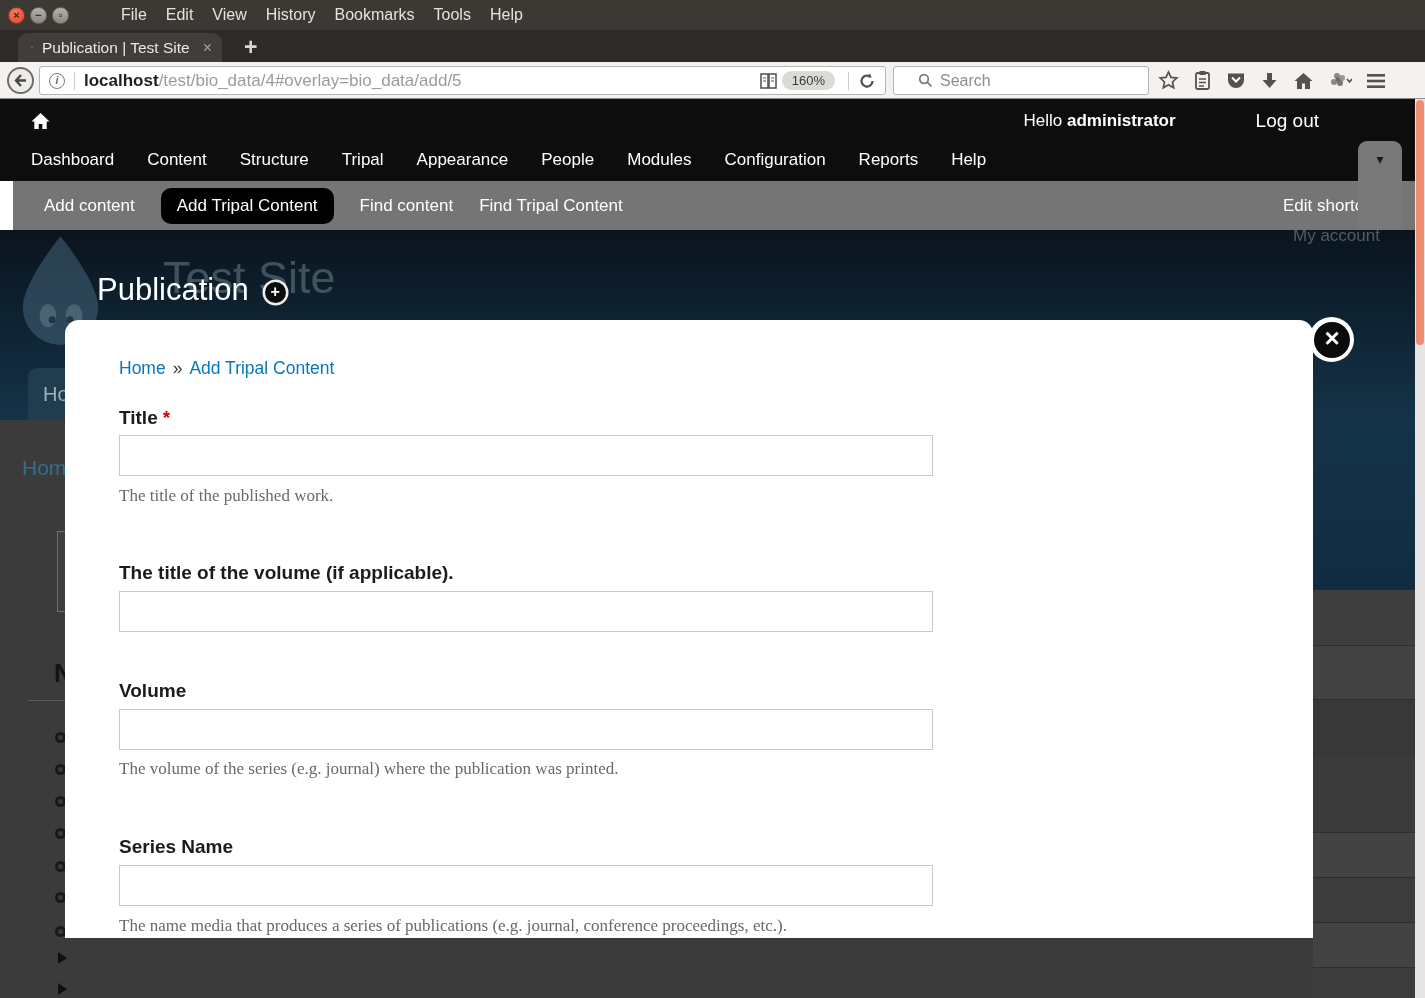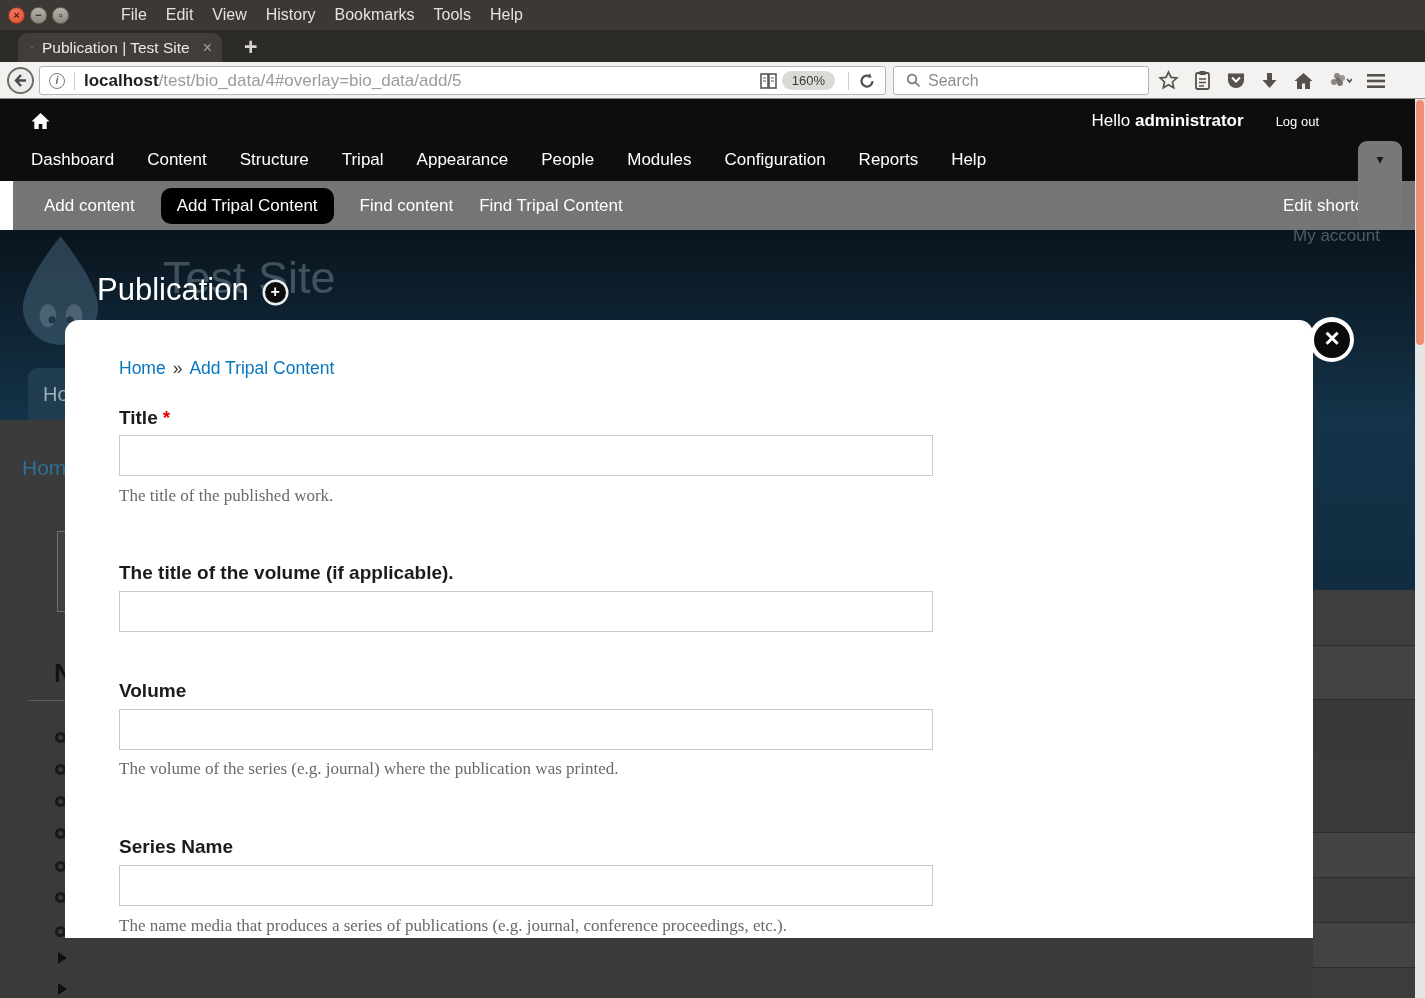--- a/index.html
+++ b/index.html
@@ -25,32 +25,32 @@
   
   .navbar { position:absolute; left:0; top:62px; width:1425px; height:37px; background:#F3F2F0; border-bottom:1px solid #8F8C88; }
   .back-btn { position:absolute; left:7px; top:5px; width:27px; height:27px; border:2px solid #6F6C67; border-radius:50%; display:flex; align-items:center; justify-content:center; background:#EDECEA; }
   .url-field { position:absolute; left:39px; top:4px; width:847px; height:29px; background:#fff; border:1px solid #B7B4B1; border-radius:3px; display:flex; align-items:center; padding:0 9px; }
   .info-badge { width:16px; height:16px; border:1.5px solid #7E7B77; border-radius:50%; color:#6E6B67; font-size:11px; line-height:13px; text-align:center; font-style:italic; font-weight:bold; flex:0 0 auto; }
   .vsep { width:1px; height:18px; background:#CFCDCA; margin:0 9px; flex:0 0 auto; }
   .url-host { color:#1F1F1F; font-weight:bold; font-size:17px; white-space:nowrap; }
   .url-path { color:#9B9B9B; font-size:17px; white-space:nowrap; }
   .url-right { margin-left:auto; display:flex; align-items:center; }
   .zoom-pill { background:#DCDAD7; border-radius:12px; padding:2px 10px; font-size:13px; color:#3B3B3B; margin:0 4px; }
-  .search-field { position:absolute; left:893px; top:4px; width:256px; height:29px; background:#fff; border:1px solid #B7B4B1; border-radius:3px; display:flex; align-items:center; padding:0 12px; }
+  .search-field { position:absolute; left:893px; top:4px; width:256px; height:29px; background:#fff; border:1px solid #B7B4B1; border-radius:3px; display:flex; align-items:center; padding:0 24px; }
   .search-ph { color:#8C8C8C; font-size:16px; margin-left:7px; }
   .nav-icons { position:absolute; left:1158px; top:0; height:37px; display:flex; align-items:center; gap:14px; }
   .nav-icons .ic { display:flex; align-items:center; }
 
   
   .admin-bar { position:absolute; left:0; top:99px; width:1415px; height:82px; background:#0D0D0D; }
   .admin-row1 { display:flex; align-items:center; height:40px; padding:4px 96px 0 30px; }
   .admin-right { margin-left:auto; display:flex; align-items:center; gap:32px; }
   .admin-greet { color:#fff; font-size:17px; }
   .admin-greet b { font-weight:bold; }
-  .admin-logout { color:#fff; font-size:13px; }
+  .admin-logout { color:#fff; font-size:19px;margin-left:48px; }
   .admin-row2 { display:flex; align-items:center; height:42px; padding-left:31px; gap:33px; }
   .admin-row2 span { color:#FFF; font-size:17px; white-space:nowrap; }
 
   
   .toolbar-toggle { position:absolute; left:1358px; top:141px; width:44px; height:89px; background:#787878; border-radius:9px 9px 0 0; z-index:5; text-align:center; }
   .toolbar-toggle span { color:#1A1A1A; font-size:14px; line-height:36px; }
 
   
   .shortcut-bar { position:absolute; left:13px; top:181px; width:1415px; height:49px; background:#757575; display:flex; align-items:center; padding:0 42px 0 31px; }
   .shortcut-bar .sc { color:#FFF; font-size:17px; margin-right:26px; white-space:nowrap; }

